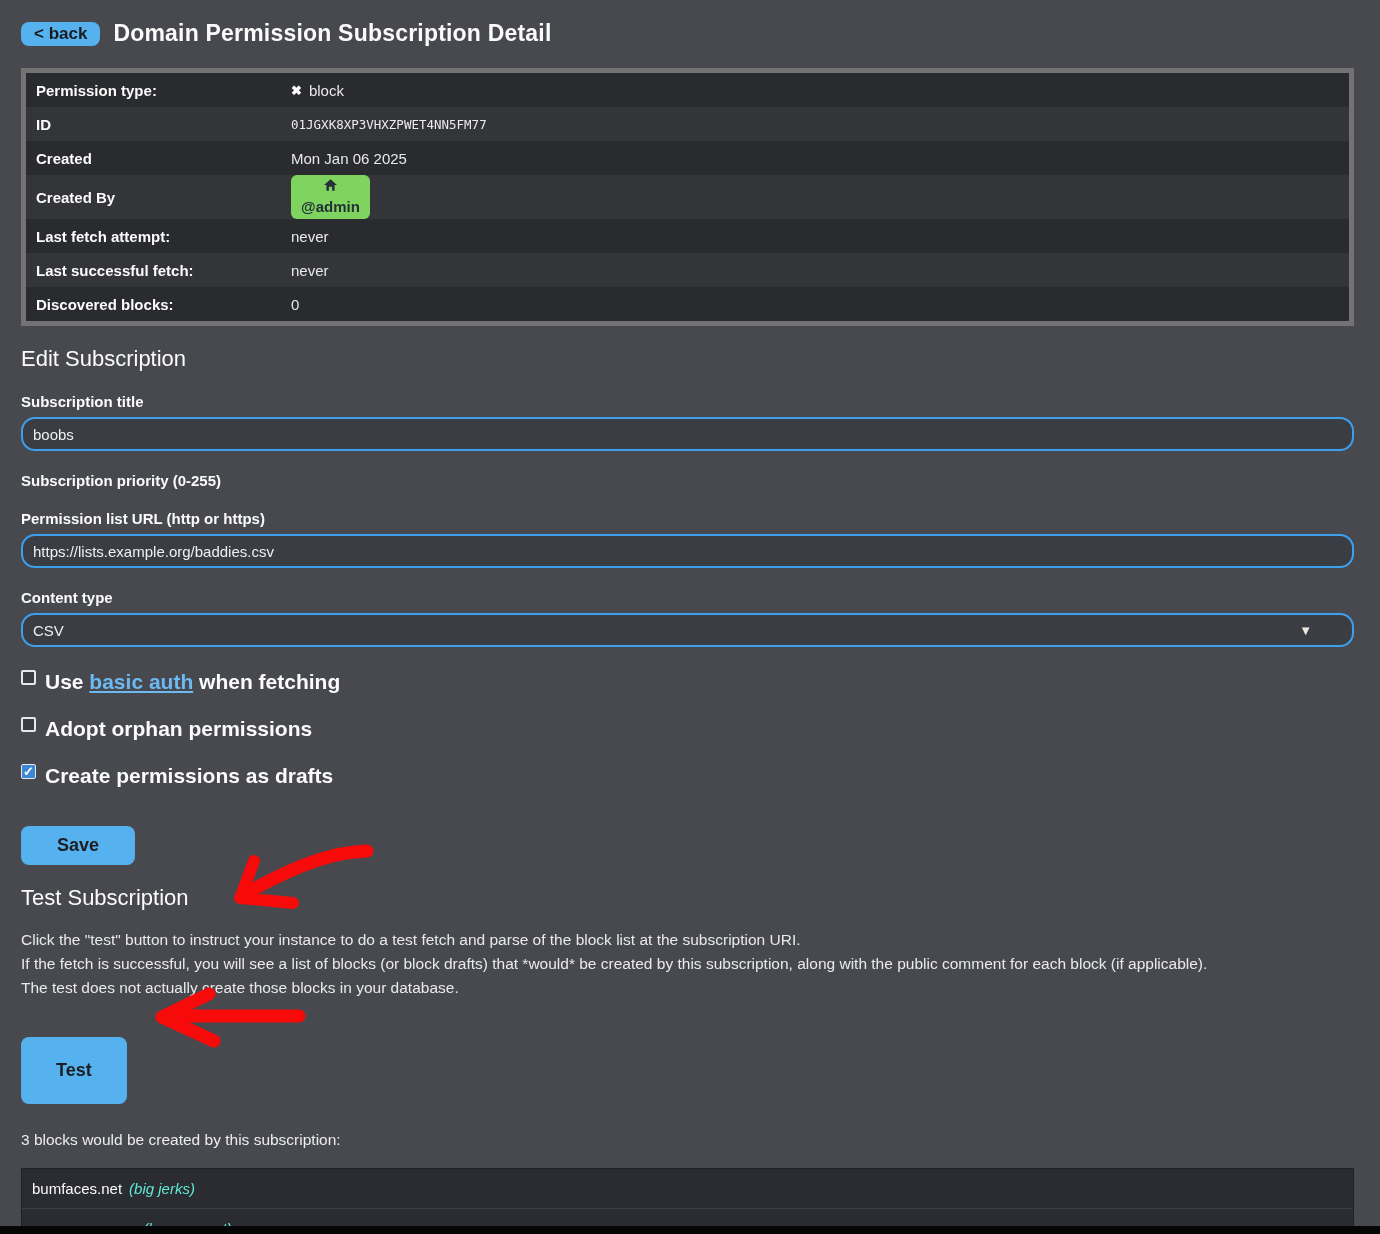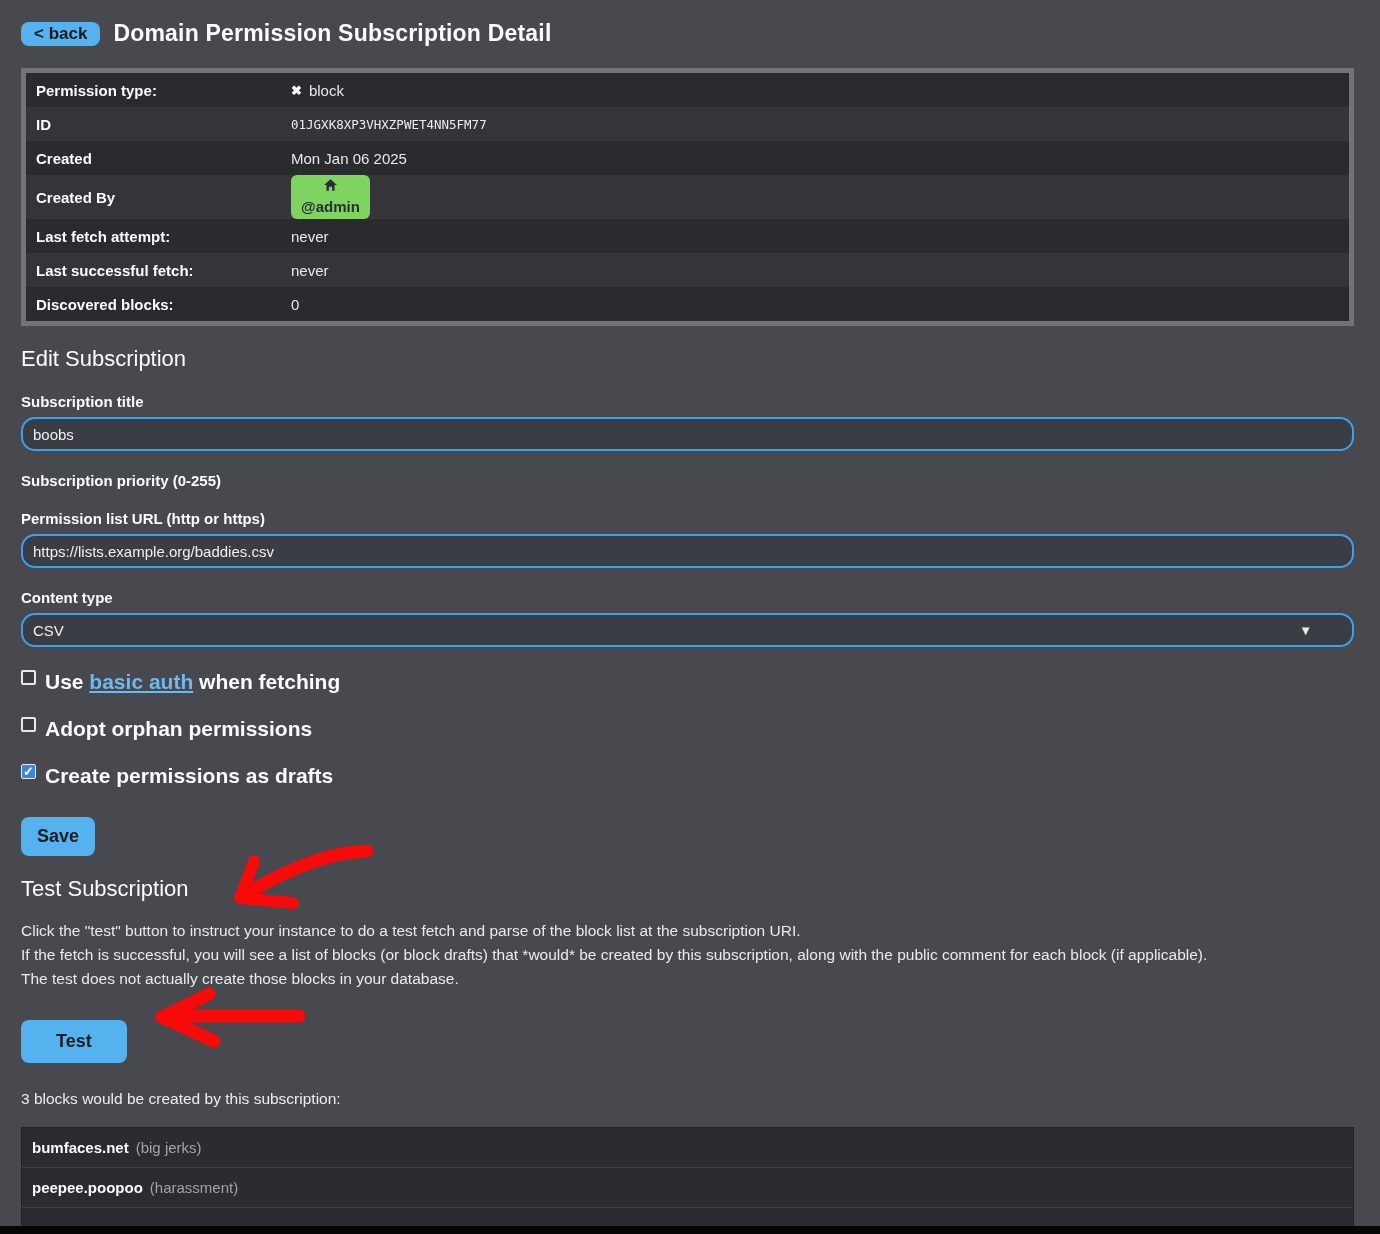--- a/index.html
+++ b/index.html
@@ -75,36 +75,36 @@
   }
   .checkbox.checked { background: #3c88d7; border-color: #e8e8ec; border-width: 1px; }
   .checkbox.checked::after { content: "✓"; color: #ffffff; font-size: 13px; font-weight: bold; line-height: 1; }
   .inline-link { color: #6db9f2; text-decoration: underline; cursor: pointer; }
 
   .primary-btn {
     background: #55b2ef; color: #1c1e23; font-weight: bold; font-size: 18px;
     border: none; border-radius: 8px; cursor: pointer;
     font-family: "Liberation Sans", sans-serif;
   }
-  .save-btn { margin-top: 29px; padding: 9px 16px; }
-  .test-btn { margin-top: 29px; padding: 11px 35px; }
+  .save-btn { margin-top: 38px; padding: 9px 36px; }
+  .test-btn { margin-top: 37px; padding: 23px 35px; }
 
   .desc { margin-top: 17px; font-size: 15.5px; line-height: 24px; color: #eaeaeb; font-weight: normal; }
   .result-line { margin-top: 27px; font-size: 15.5px; color: #ededee; }
 
   .block-list {
     margin-top: 19px; border: 1px solid #202125; background: #2b2c31;
   }
   .block-item {
     padding: 11px 10px; font-size: 15px; border-bottom: 1px solid #3c3e43;
     display: flex; align-items: baseline; gap: 7px;
   }
   .block-item:last-child { border-bottom: none; }
-  .block-domain { font-weight: bold; color: #fbfbfb; }
-  .block-comment { color: #a3a3a3; }
+  .block-domain { font-weight: normal; color: #fbfbfb; }
+  .block-comment { color: #5eead4; font-style: italic; }
 
   .arrow-layer { position: absolute; left: 0; top: 0; pointer-events: none; z-index: 5; }
   .bottom-bar { position: absolute; left: 0; bottom: 0; width: 100%; height: 8px; background: #060607; }
 </style>
 </head>
 <body>
 
 <div class="container">
 
   

